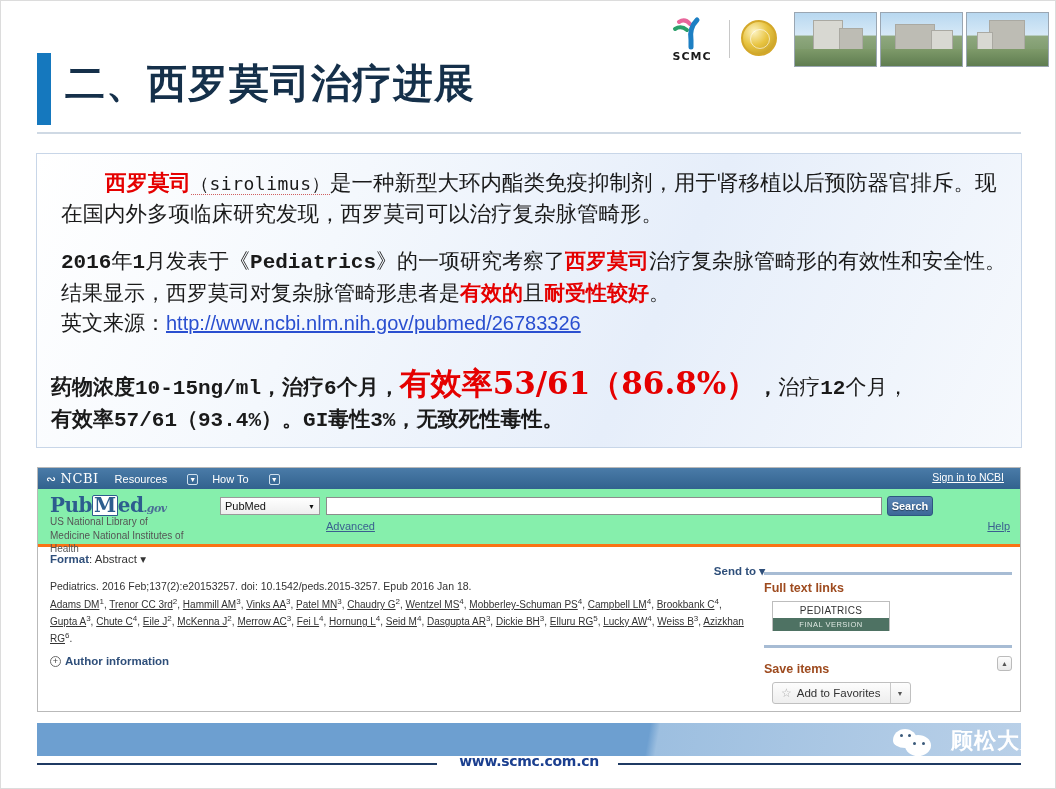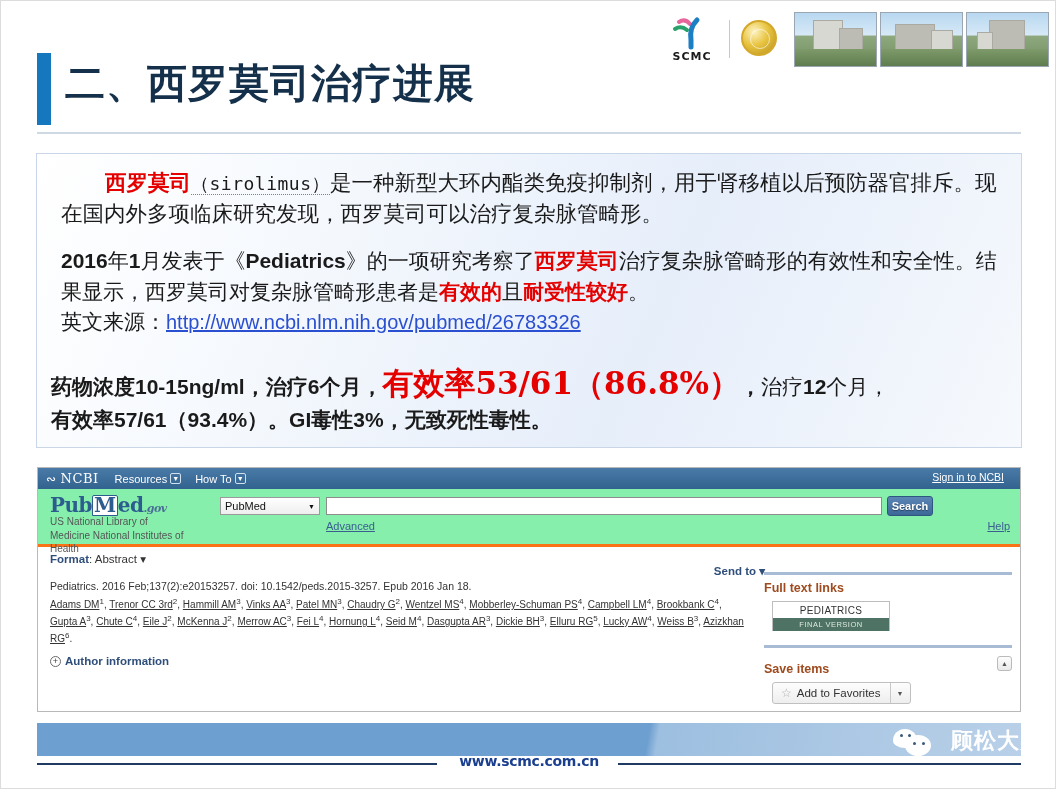--- a/index.html
+++ b/index.html
@@ -110,41 +110,41 @@
   .red-big { color: #e50000; font-weight: bold; font-size: 31px; }
   .mono-term {
     font-family: "DejaVu Sans Mono", monospace; font-size: 18px;
     letter-spacing: .5px;
     border-bottom: 1px dotted #d06060;
   }
   .link {
     color: #2a4fd0; text-decoration: underline;
     font-family: "Liberation Sans", sans-serif; font-size: 20px;
   }
-  .sans-b { font-family: Liberation Sans, sans-serif; font-weight: bold; }
+  .sans-b { font-family: Liberation Mono, monospace; font-weight: bold; }
 
   
   #pubmed {
     position: absolute; left: 36px; top: 466px; width: 984px; height: 245px;
     background: #ffffff; border: 1px solid #b9b9b9;
     font-family: "Liberation Sans", sans-serif;
     overflow: hidden;
   }
   .ncbi-bar {
     height: 21px; background: #36648b;
     background: linear-gradient(#4a7ba8, #32628e);
     display: flex; align-items: center; padding: 0 8px;
     color: #ffffff; font-size: 11px; position: relative;
   }
   .ncbi-logo {
     font-family: "DejaVu Serif", serif; font-size: 13px;
     letter-spacing: .5px; margin-right: 16px; display: flex; align-items: center; gap: 4px;
   }
   .ncbi-swirl { font-size: 12px; }
-  .ncbi-menu { margin-right: 14px; display: flex; align-items: flex-start; gap: 3px; }
+  .ncbi-menu { margin-right: 14px; display: flex; align-items: flex-end; gap: 20px; }
   .caret-box {
     display: inline-block; width: 11px; height: 11px;
     border: 1px solid #cfe0ee; border-radius: 2px; line-height: 9px;
     text-align: center; font-size: 7px;
   }
   .signin {
     position: absolute; right: 16px; top: 3px;
     font-size: 10.5px; color: #ffffff; text-decoration: underline;
   }
   .pm-head {

